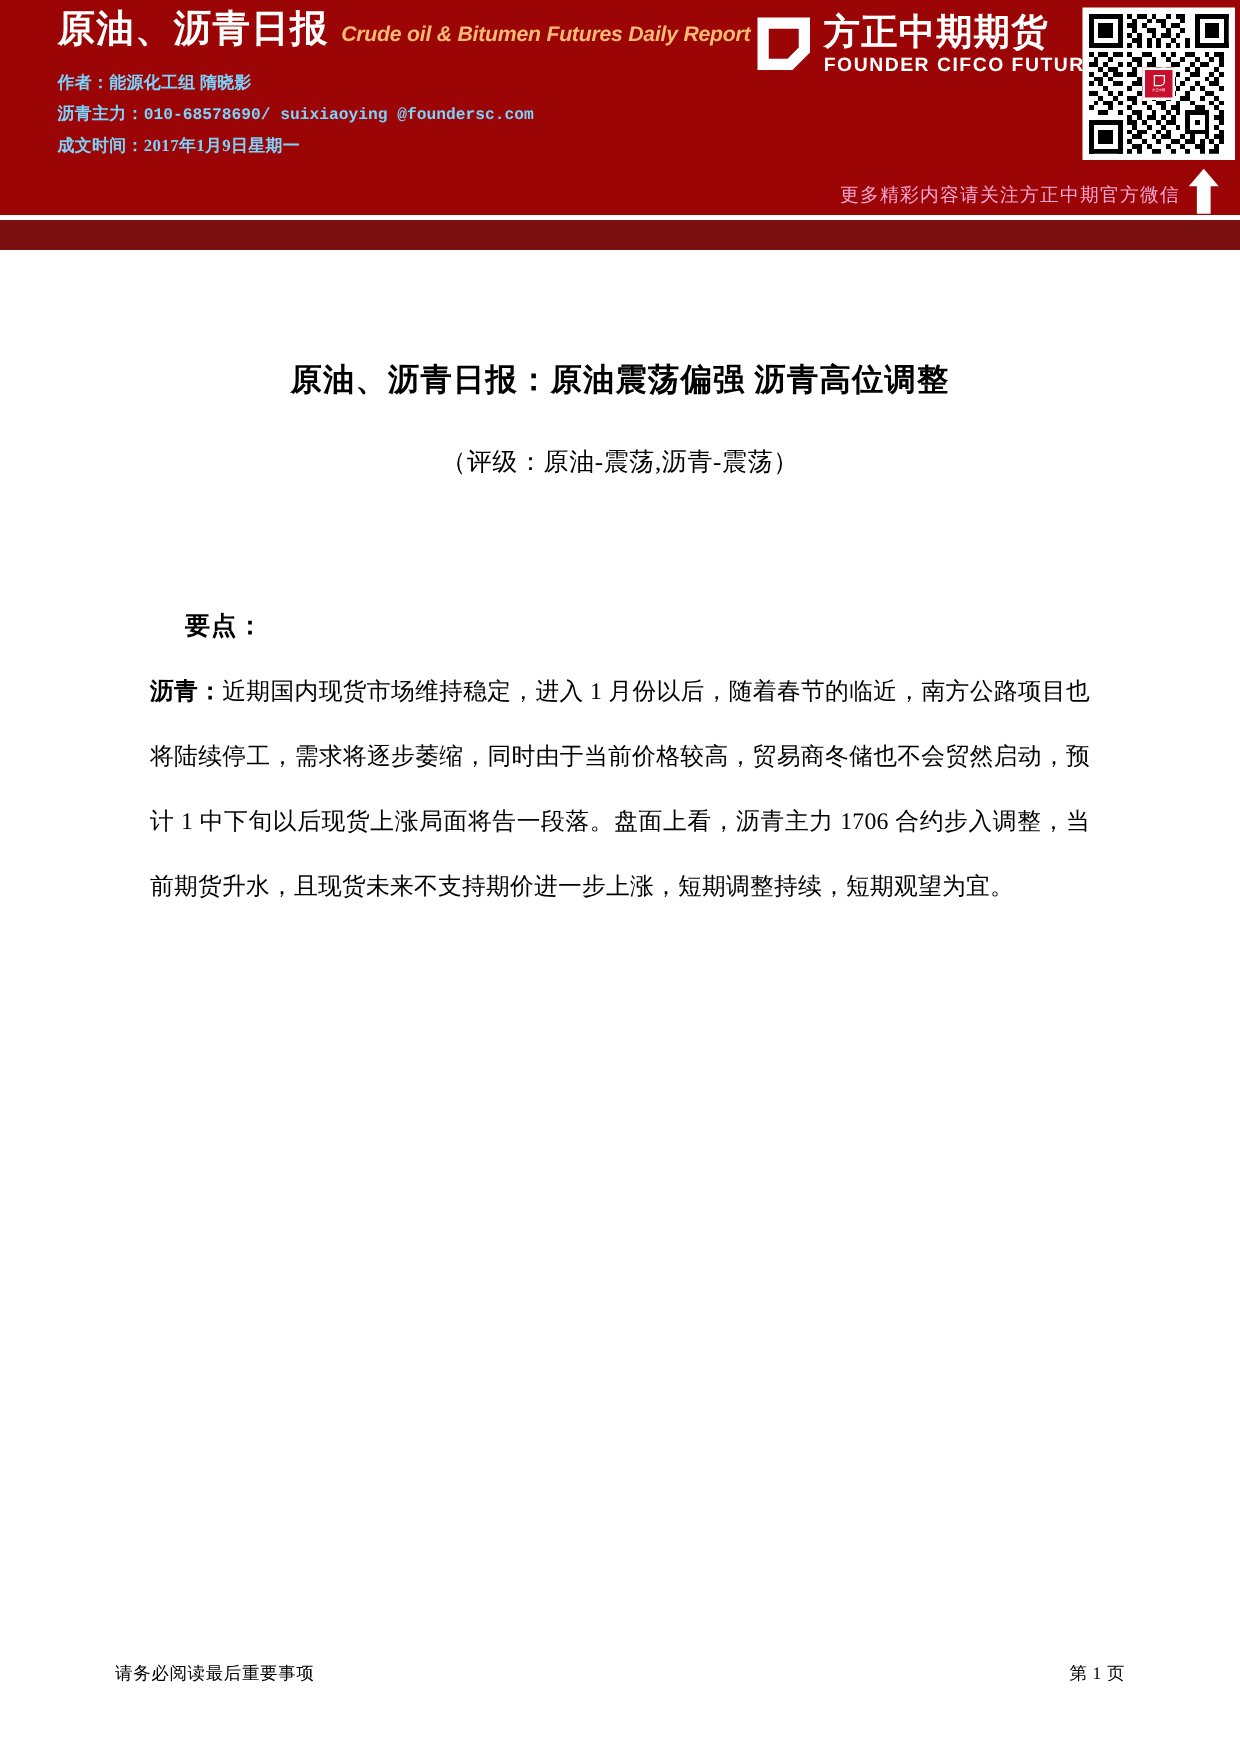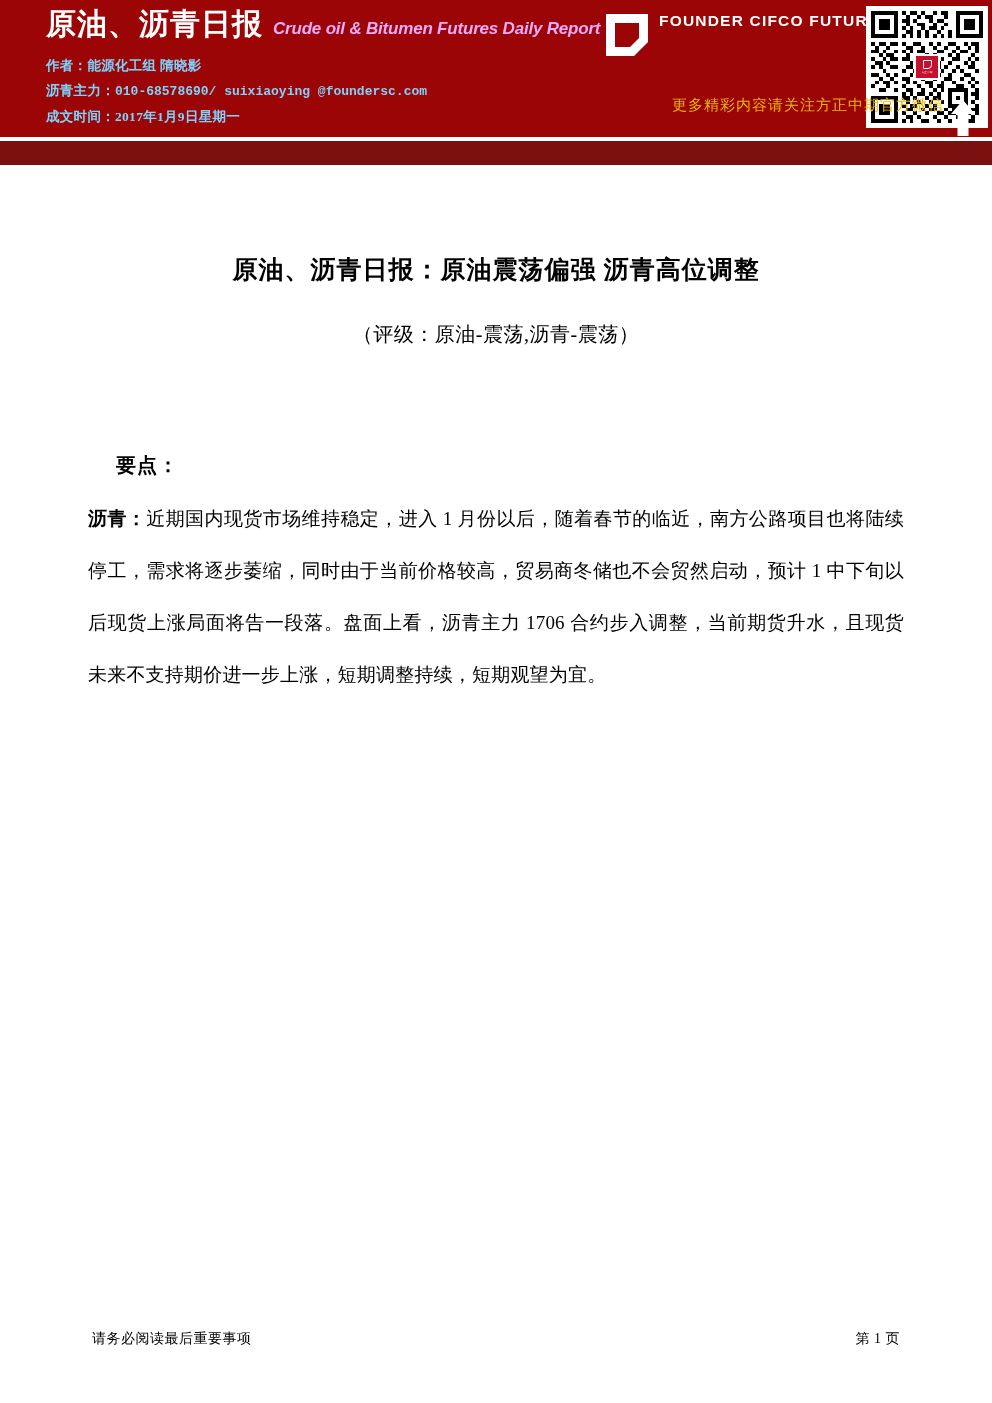--- a/index.html
+++ b/index.html
@@ -12,21 +12,21 @@
     width: 992px; height: 1403px;
     position: relative;
     font-family: "Liberation Serif", "DejaVu Serif", serif;
     color: #000;
     overflow: hidden;
   }
 
   
   .masthead {
     position: relative;
-    width: 992px; height: 137px;
+    width: 992px; height: 172px;
     background: #9c0505;
     overflow: hidden;
   }
   .masthead-left {
     position: absolute;
     left: 46px; top: 4px;
     width: 560px;
   }
   .title-row {
     display: flex;
@@ -37,21 +37,21 @@
   }
   .title-cn {
     color: #ffffff;
     font-family: "Liberation Serif", "DejaVu Serif", serif;
     font-size: 30px;
     font-weight: 700;
     letter-spacing: 1px;
     line-height: 40px;
   }
   .title-en {
-    color: #f0abfc;
+    color: #fdba74;
     font-family: "Liberation Sans", "DejaVu Sans", sans-serif;
     font-size: 17px;
     font-weight: 700;
     font-style: italic;
     letter-spacing: -0.2px;
     line-height: 40px;
   }
   .meta-lines {
     margin-top: 5px;
   }
@@ -136,40 +136,40 @@
   }
   .qr-logo .qlt {
     font-size: 2.6px; color: #fff;
     font-family: "Liberation Sans", sans-serif;
     margin-top: 1px;
     letter-spacing: .1px;
   }
 
   .wechat-note {
     position: absolute;
-    right: 48px; bottom: 22px;
-    color: #eab308;
+    right: 48px; bottom: 6px;
+    color: #f9a8d4;
     font-family: Liberation Sans, sans-serif;
     font-size: 15px;
     letter-spacing: 1px;
     white-space: nowrap;
   }
   .up-arrow {
     position: absolute;
     right: 16px; bottom: 0px;
     width: 26px; height: 38px;
   }
 
   .band-gap { height: 4px; background: #ffffff; width: 992px; }
   .band-second { height: 24px; background: #7a1010; width: 992px; }
   .band-gap2 { height: 3px; background: #ffffff; width: 992px; }
 
   
   .page-body {
-    padding: 0 88px;
+    padding: 0 120px;
   }
   .doc-title {
     text-align: center;
     font-family: "Liberation Serif", "DejaVu Serif", serif;
     font-size: 25px;
     font-weight: 700;
     letter-spacing: 1px;
     margin-top: 86px;
     color: #000;
     line-height: 1.3;
@@ -245,20 +245,21 @@
   </div>
 
   <div class="brand">
     <div class="brand-mark">
       <svg viewBox="0 0 46 46" xmlns="http://www.w3.org/2000/svg">
         <path d="M2 2 H44 V30 L30 44 H2 Z
                  M11 11 V35 H26 L35 26 V11 Z" fill="#ffffff" fill-rule="evenodd"></path>
       </svg>
     </div>
     <div class="brand-text">
+      <span class="brand-cn">方正中期期货</span>
       <span class="brand-en">FOUNDER CIFCO FUTURES</span>
     </div>
   </div>
 
   <div class="qr-box">
     <svg viewBox="0 0 29 29" shape-rendering="crispEdges" xmlns="http://www.w3.org/2000/svg">
       <rect width="29" height="29" fill="#ffffff"></rect>
       <g fill="#000000">
 
         <rect x="0" y="0" width="7" height="1"></rect>

